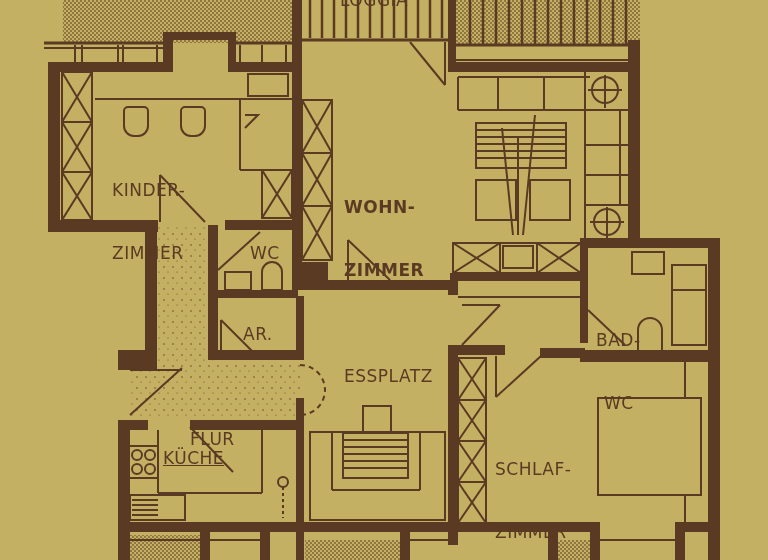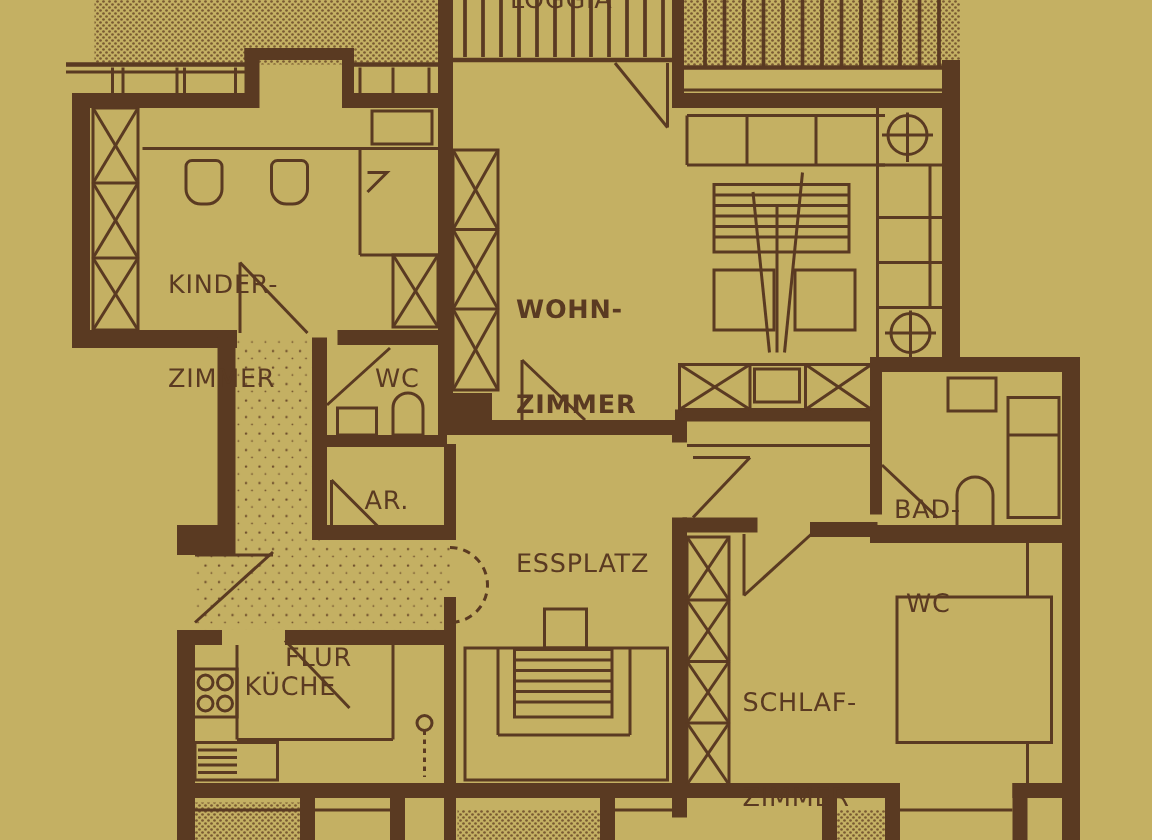--- a/index.html
+++ b/index.html
@@ -305,17 +305,17 @@
   <div>ZIMMER</div>
 </div>
 <div class="lbl" style="left:250px;top:243px;">WC</div>
 <div class="lbl" style="left:243px;top:324px;">AR.</div>
 <div class="lbl" style="left:596px;top:288px;">
   <div>BAD-</div>
   <div style="padding-left:8px;">WC</div>
 </div>
 <div class="lbl" style="left:190px;top:385px;margin-top:44px;">FLUR</div>
 <div class="lbl" style="left:344px;top:366px;">ESSPLATZ</div>
-<div class="lbl" style="left:163px;top:448px;">KÜCHE</div>
+<div class="lbl" style="left:163px;top:448px;text-decoration:underline;">KÜCHE</div>
 <div class="lbl" style="left:495px;top:417px;">
   <div>SCHLAF-</div>
   <div>ZIMMER</div>
 </div>
 
 </body></html>

